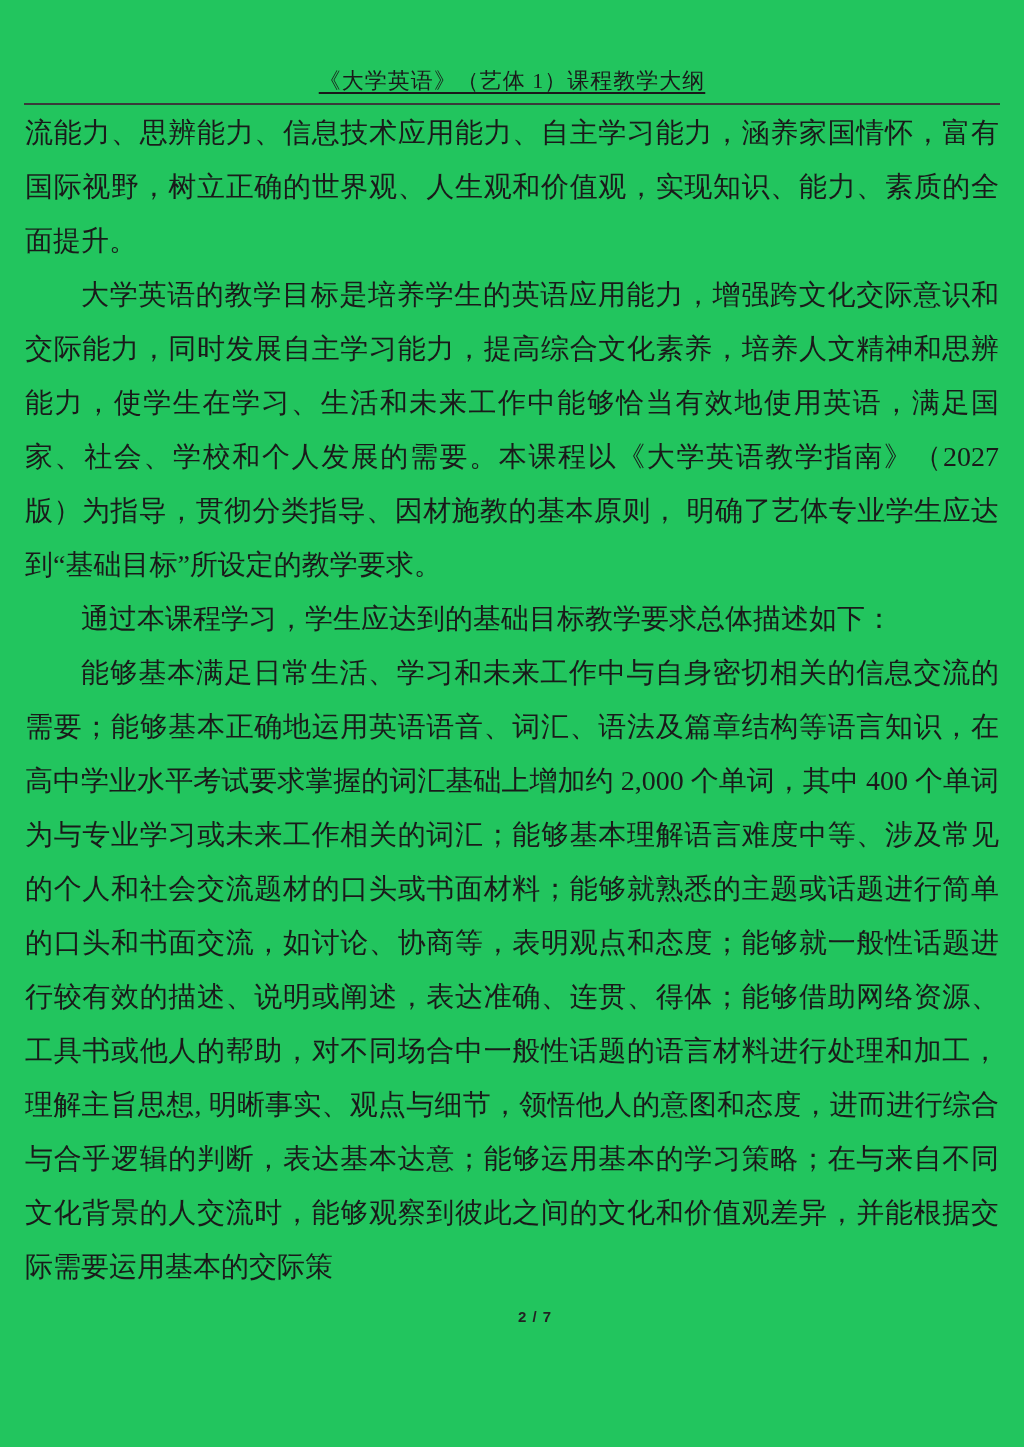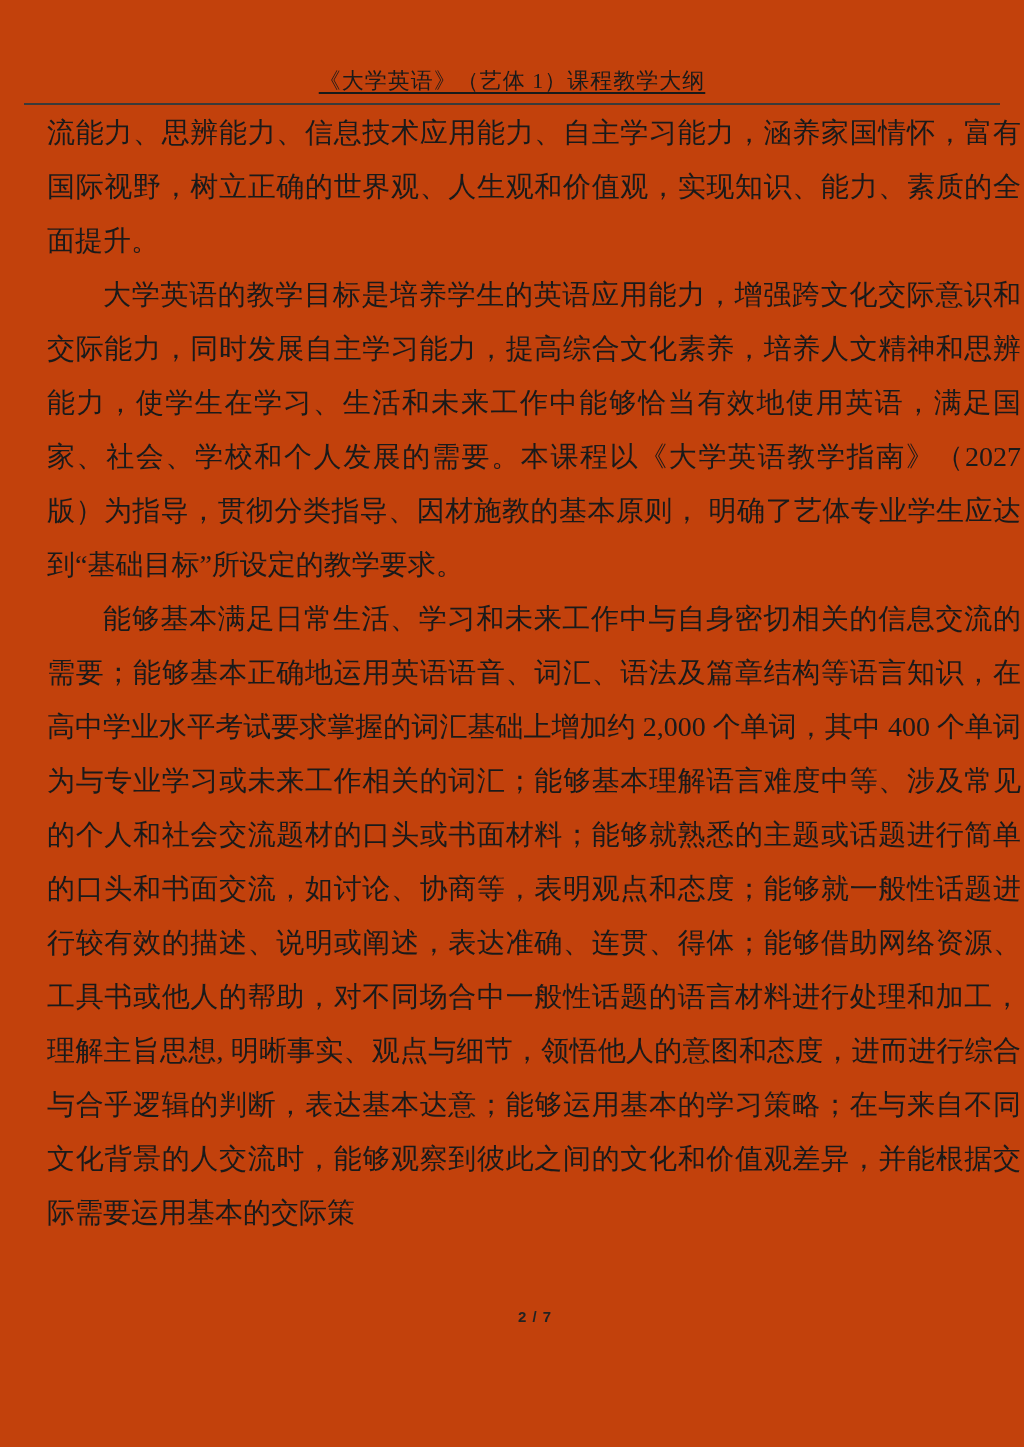--- a/index.html
+++ b/index.html
@@ -4,21 +4,21 @@
 <style>
   html, body {
     margin: 0;
     padding: 0;
     background: #ffffff;
   }
   .page {
     position: relative;
     width: 1024px;
     height: 1447px;
-    background: #c2410c;
+    background: #22c55e;
     font-family: "Liberation Serif", "DejaVu Serif", serif;
     color: #1a1a1a;
     overflow: hidden;
   }
   .header {
     position: absolute;
     top: 66px;
     left: 24px;
     width: 976px;
     text-align: center;
@@ -32,21 +32,20 @@
     text-underline-offset: 4px;
   }
   .body-text {
     position: absolute;
     top: 106px;
     left: 25px;
     width: 974px;
     font-size: 28px;
     line-height: 54px;
     text-align: justify;
-    margin-left: 22px;
   }
   .para {
     margin: 0;
     text-indent: 56px;
   }
   .para.no-indent {
     text-indent: 0;
   }
   .heading {
     margin: 0;
@@ -72,20 +71,21 @@
 
 <div class="page">
 
   <div class="header">
     <span class="header-title">《大学英语》（艺体 1）课程教学大纲</span>
   </div>
 
   <div class="body-text">
     <p class="para no-indent">流能力、思辨能力、信息技术应用能力、自主学习能力，涵养家国情怀，富有国际视野，树立正确的世界观、人生观和价值观，实现知识、能力、素质的全面提升。</p>
     <p class="para">大学英语的教学目标是培养学生的英语应用能力，增强跨文化交际意识和交际能力，同时发展自主学习能力，提高综合文化素养，培养人文精神和思辨能力，使学生在学习、生活和未来工作中能够恰当有效地使用英语，满足国家、社会、学校和个人发展的需要。本课程以《大学英语教学指南》（2027 版）为指导，贯彻分类指导、因材施教的基本原则， 明确了艺体专业学生应达到“基础目标”所设定的教学要求。</p>
+    <p class="para">通过本课程学习，学生应达到的基础目标教学要求总体描述如下：</p>
     <p class="para">能够基本满足日常生活、学习和未来工作中与自身密切相关的信息交流的需要；能够基本正确地运用英语语音、词汇、语法及篇章结构等语言知识，在高中学业水平考试要求掌握的词汇基础上增加约 2,000 个单词，其中 400 个单词为与专业学习或未来工作相关的词汇；能够基本理解语言难度中等、涉及常见的个人和社会交流题材的口头或书面材料；能够就熟悉的主题或话题进行简单的口头和书面交流，如讨论、协商等，表明观点和态度；能够就一般性话题进行较有效的描述、说明或阐述，表达准确、连贯、得体；能够借助网络资源、工具书或他人的帮助，对不同场合中一般性话题的语言材料进行处理和加工，理解主旨思想, 明晰事实、观点与细节，领悟他人的意图和态度，进而进行综合与合乎逻辑的判断，表达基本达意；能够运用基本的学习策略；在与来自不同文化背景的人交流时，能够观察到彼此之间的文化和价值观差异，并能根据交际需要运用基本的交际策</p>
   </div>
 
   <div class="footer">
     <span>2 / 7</span>
   </div>
 
 </div>
 
 </body></html>

